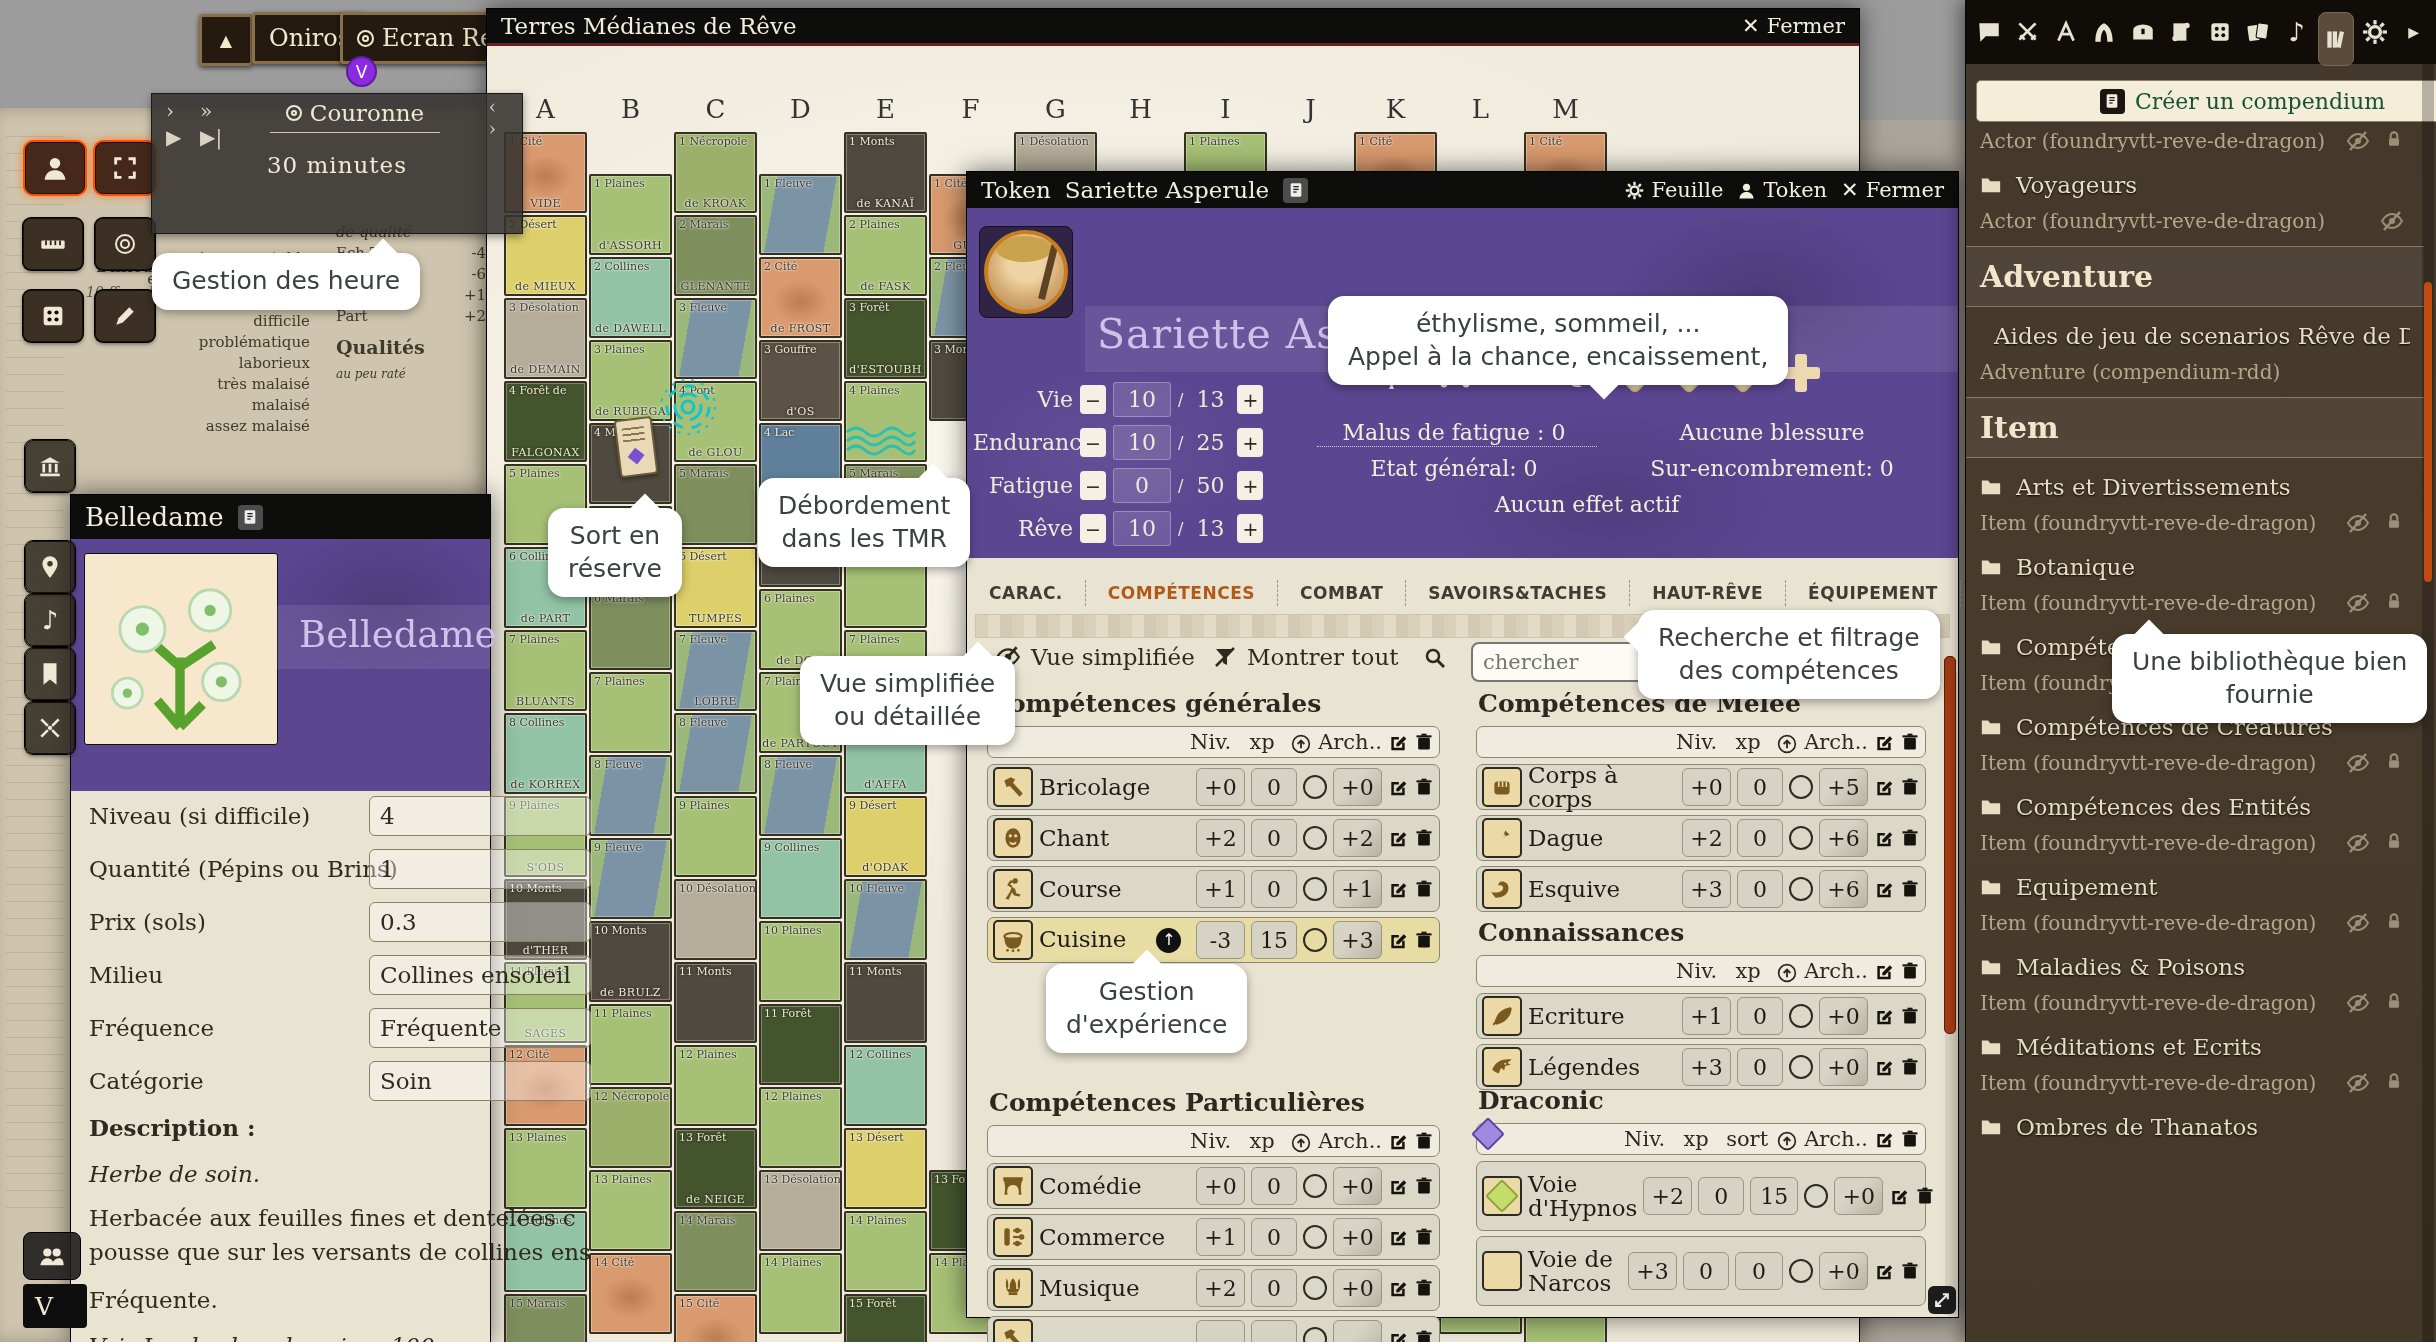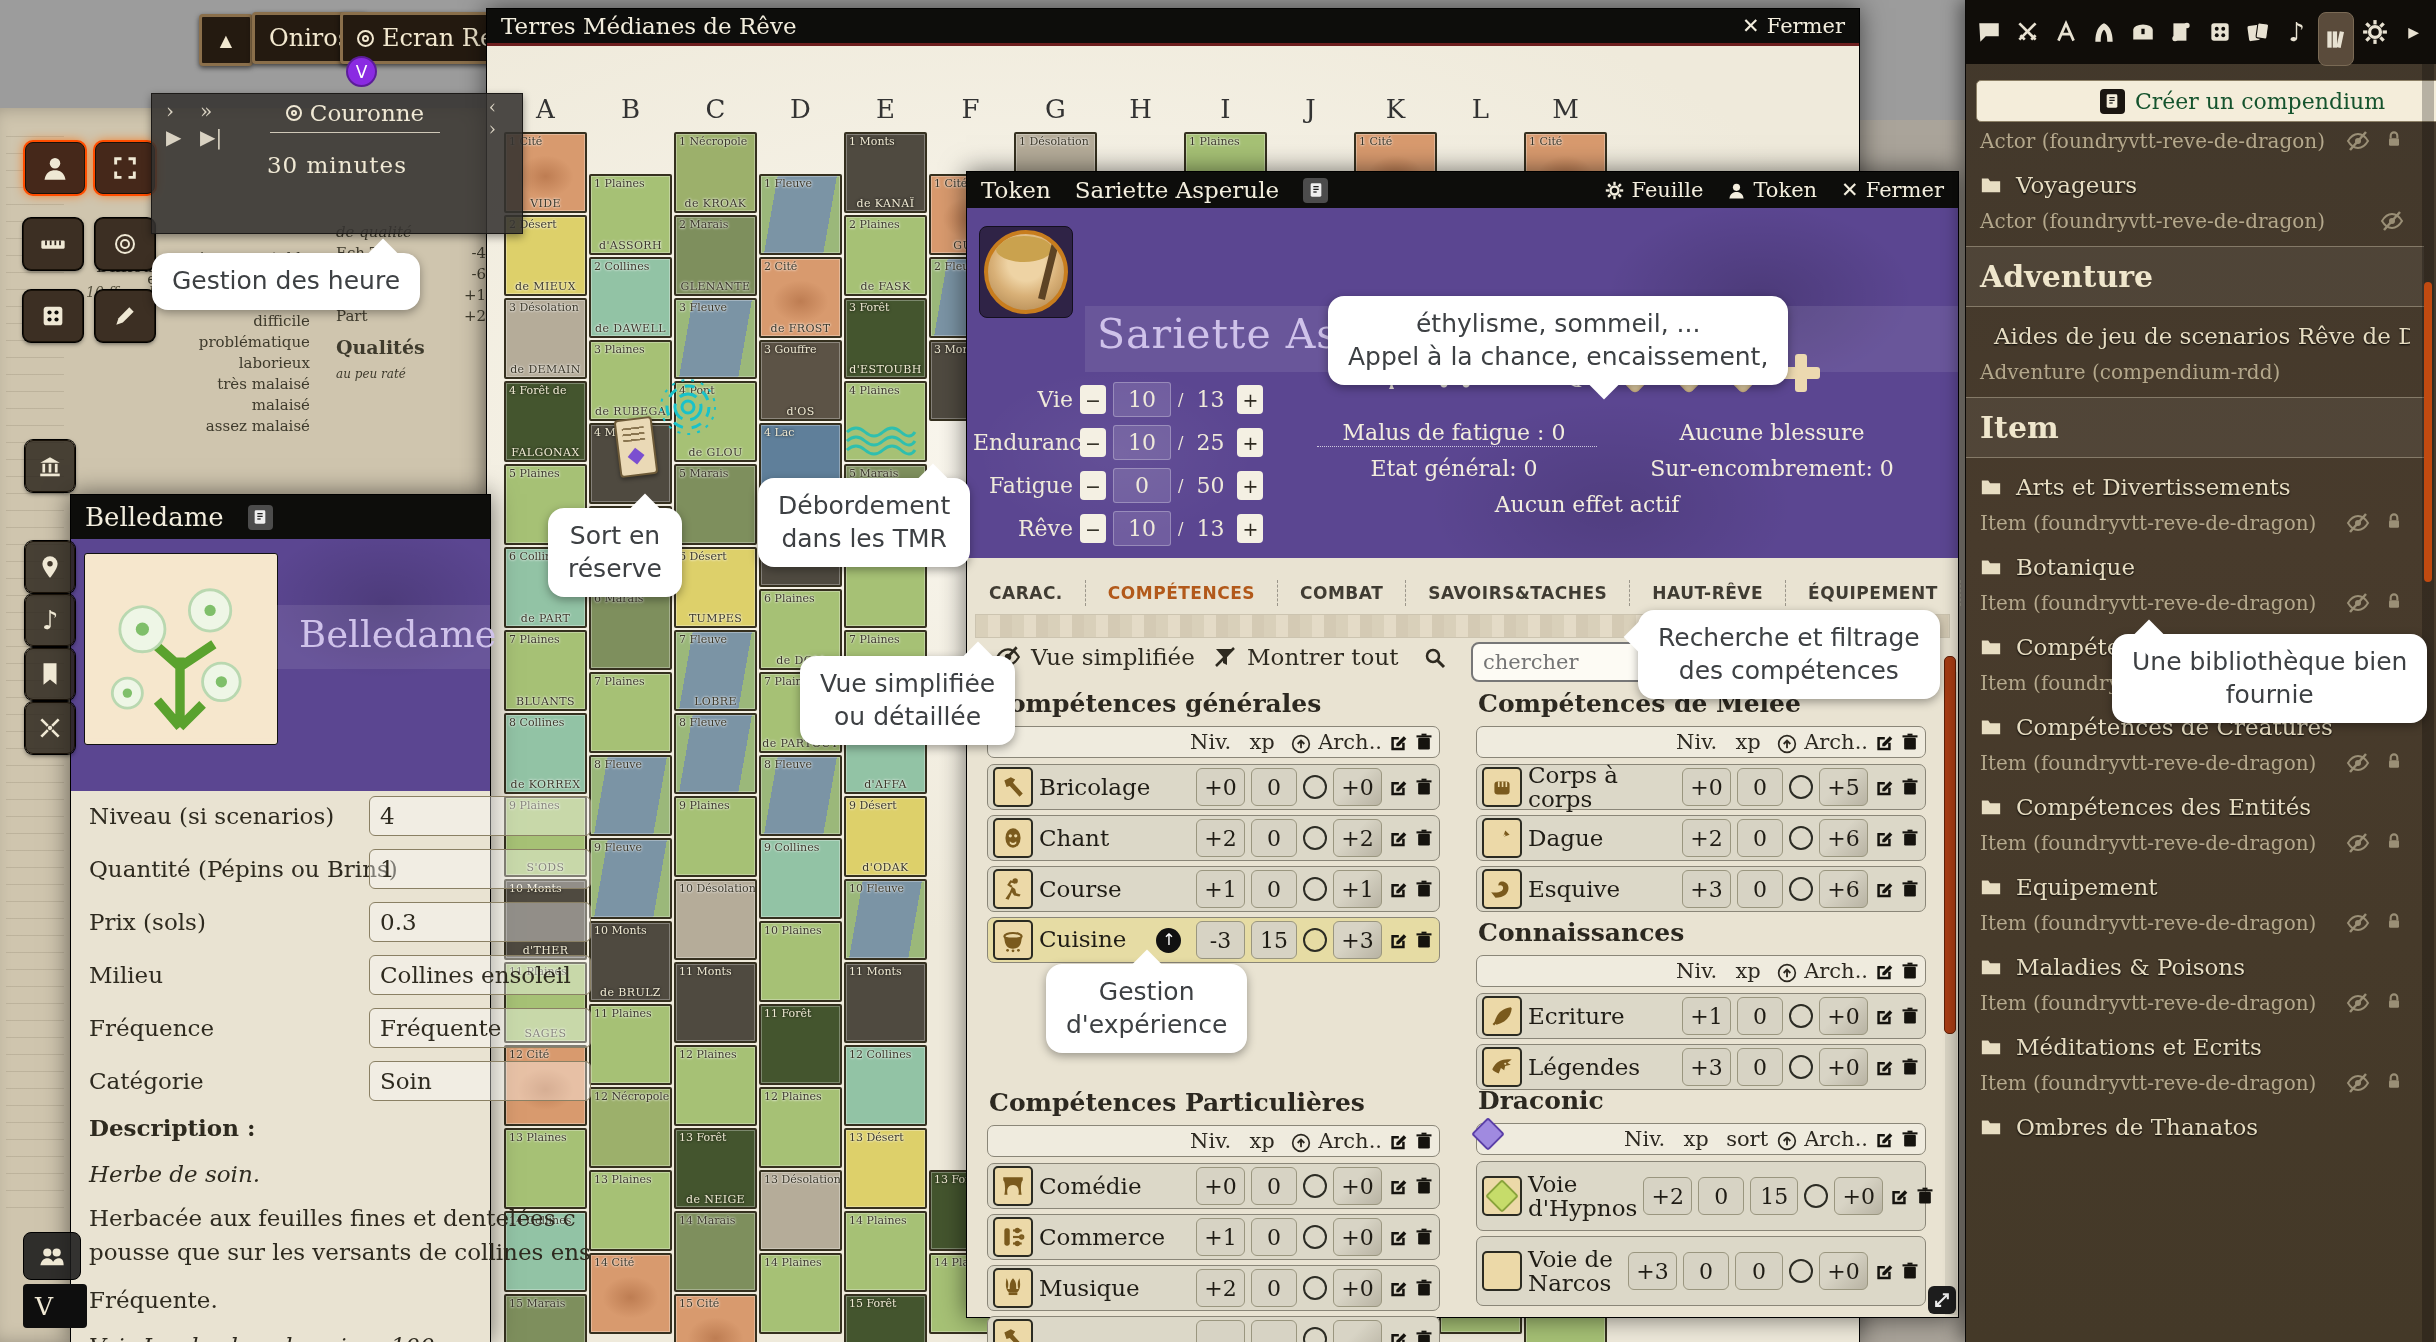--- a/index.html
+++ b/index.html
@@ -45,21 +45,21 @@
   .tctrl{position:absolute;left:14px;top:4px;width:90px;display:grid;grid-template-columns:34px 34px;
          font-size:20px;color:#d9d2c2;line-height:26px;}
   .tctrl span{cursor:pointer;}
   .time-hour{position:absolute;left:118px;top:6px;width:170px;text-align:center;font-size:23px;
              border-bottom:1px solid #cfc8b8;padding-bottom:6px;}
   .time-cycle{position:absolute;right:26px;top:2px;font-size:18px;line-height:22px;text-align:center;color:#d9d2c2;}
   .time-dur{text-align:center;font-size:23px;letter-spacing:1px;}
   
   .win{border:1px solid #000;box-shadow:0 0 24px rgba(0,0,0,.55);}
   .tbar{height:34px;background:#0d0d0b;color:#f3eede;display:flex;align-items:center;
-        padding:0 14px;font-size:23px;gap:24px;white-space:nowrap;}
+        padding:0 14px;font-size:23px;gap:14px;white-space:nowrap;}
   .tbar .grow{flex:1;}
   .tbar .tbtn{display:flex;align-items:center;gap:7px;font-size:21px;cursor:pointer;}
   .docchip{width:25px;height:25px;background:#4c4c4c;border-radius:4px;display:inline-flex;
            align-items:center;justify-content:center;}
   
   #tmr{left:486px;top:8px;width:1372px;height:1334px;background:#f4f0e4;z-index:3;}
   #tmr .tbar{height:34px;border-bottom:3px solid #6e1f1f;}
   #tmr-map{position:absolute;left:0;top:37px;right:0;bottom:0;overflow:hidden;
            background:radial-gradient(900px 500px at 40% 30%,#faf7ee,#efeadb);}
   .tmr-letter{position:absolute;top:48px;width:83px;text-align:center;font-size:26px;color:#333;}
@@ -1018,21 +1018,21 @@
             <circle cx="22" cy="74" r="2.5"></circle>
             <circle cx="72" cy="68" r="3"></circle>
           </g>
       </svg>
     </div>
     <div class="bband"></div>
     <div class="bname">Belledame</div>
   </div>
   <div class="bform" id="belle-form">
       <div class="brow" style="top: 5px;">
-        <span class="bl">Niveau (si scenarios)</span>
+        <span class="bl">Niveau (si difficile)</span>
         <div class="bctl">4</div>
       </div>
       <div class="brow" style="top: 58px;">
         <span class="bl">Quantité (Pépins ou Brins)</span>
         <div class="bctl">1</div>
       </div>
       <div class="brow" style="top: 111px;">
         <span class="bl">Prix (sols)</span>
         <div class="bctl">0.3</div>
       </div>

